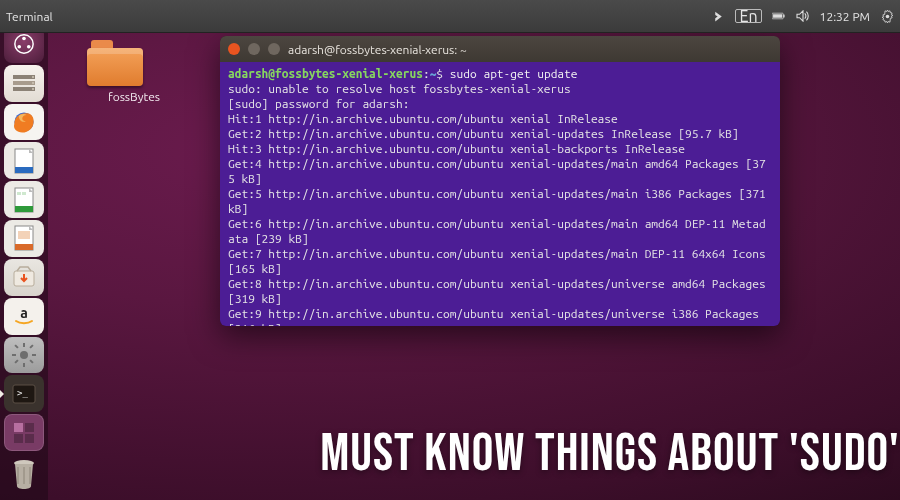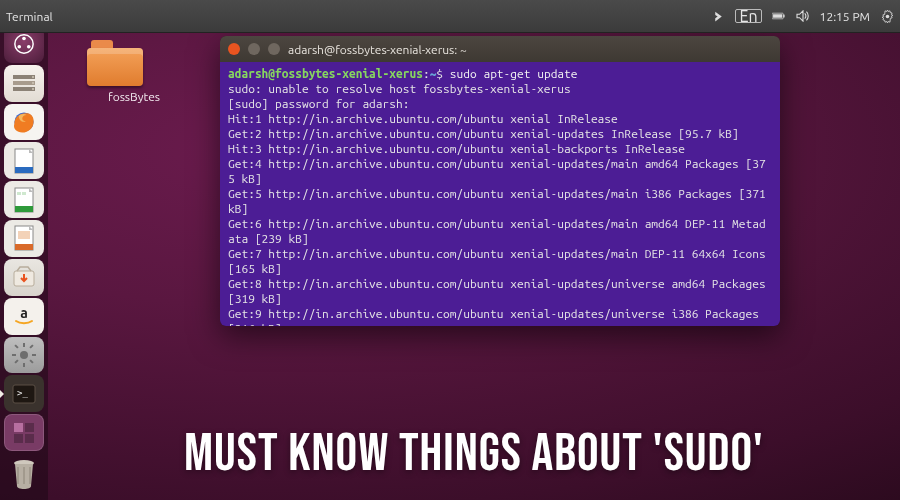--- a/index.html
+++ b/index.html
@@ -86,21 +86,21 @@
     font-family: "Ubuntu Mono", "DejaVu Sans Mono", monospace; font-size: 12px; line-height: 15px;
     color: #e6e6e6; white-space: pre-wrap; word-break: break-all;
   }
   .prompt { color: #87d75f; font-weight: bold; }
   .tilde { color: #6aa7d6; font-weight: bold; }
   .cmd { color: #f2f2f2; }
 
   
   .overlay-text {
     position: absolute; left: 48px; right: 0; bottom: 14px;
-    text-align: center; color: #fff;
+    text-align: right; color: #fff;
     font-size: 54px; letter-spacing: 1px;
     font-family: "Bebas Neue","Oswald","Arial Narrow",sans-serif;
     font-weight: 300;
     text-shadow: 0 2px 6px rgba(0,0,0,.4);
     font-stretch: condensed;
   }
 </style>
 </head>
 <body>
 
@@ -121,21 +121,21 @@
           <rect x="0" y="1" width="16" height="8" rx="1" fill="none" stroke="#ddd"></rect>
           <rect x="16" y="3" width="2" height="4"></rect>
           <rect x="1.5" y="2.5" width="13" height="5"></rect>
         </svg>
     </span>
     <span class="indicator">
       <svg width="14" height="12" viewBox="0 0 16 14">
           <path d="M1 5h3l4-4v12l-4-4H1zM10 4a4 4 0 010 6M12 2a7 7 0 010 10" fill="none" stroke="#ddd" stroke-width="1.3"></path>
         </svg>
     </span>
-    <span>12:15 PM</span>
+    <span>12:32 PM</span>
     <span class="indicator">
       <svg width="13" height="13" viewBox="0 0 16 16">
           <circle cx="8" cy="8" r="2.2"></circle>
           <path d="M8 0l1 2 2-1 .5 2.2 2.2.5-1 2 2 1-2 1 1 2-2.2.5L11 15l-2-1-1 2-1-2-2 1-.5-2.2L2.3 12l1-2-2-1 2-1-1-2 2.2-.5L5 1l2 1z" fill="none" stroke="#ddd" stroke-width="1"></path>
         </svg>
     </span>
   </div>
 </div>
 
 <div class="launcher">

